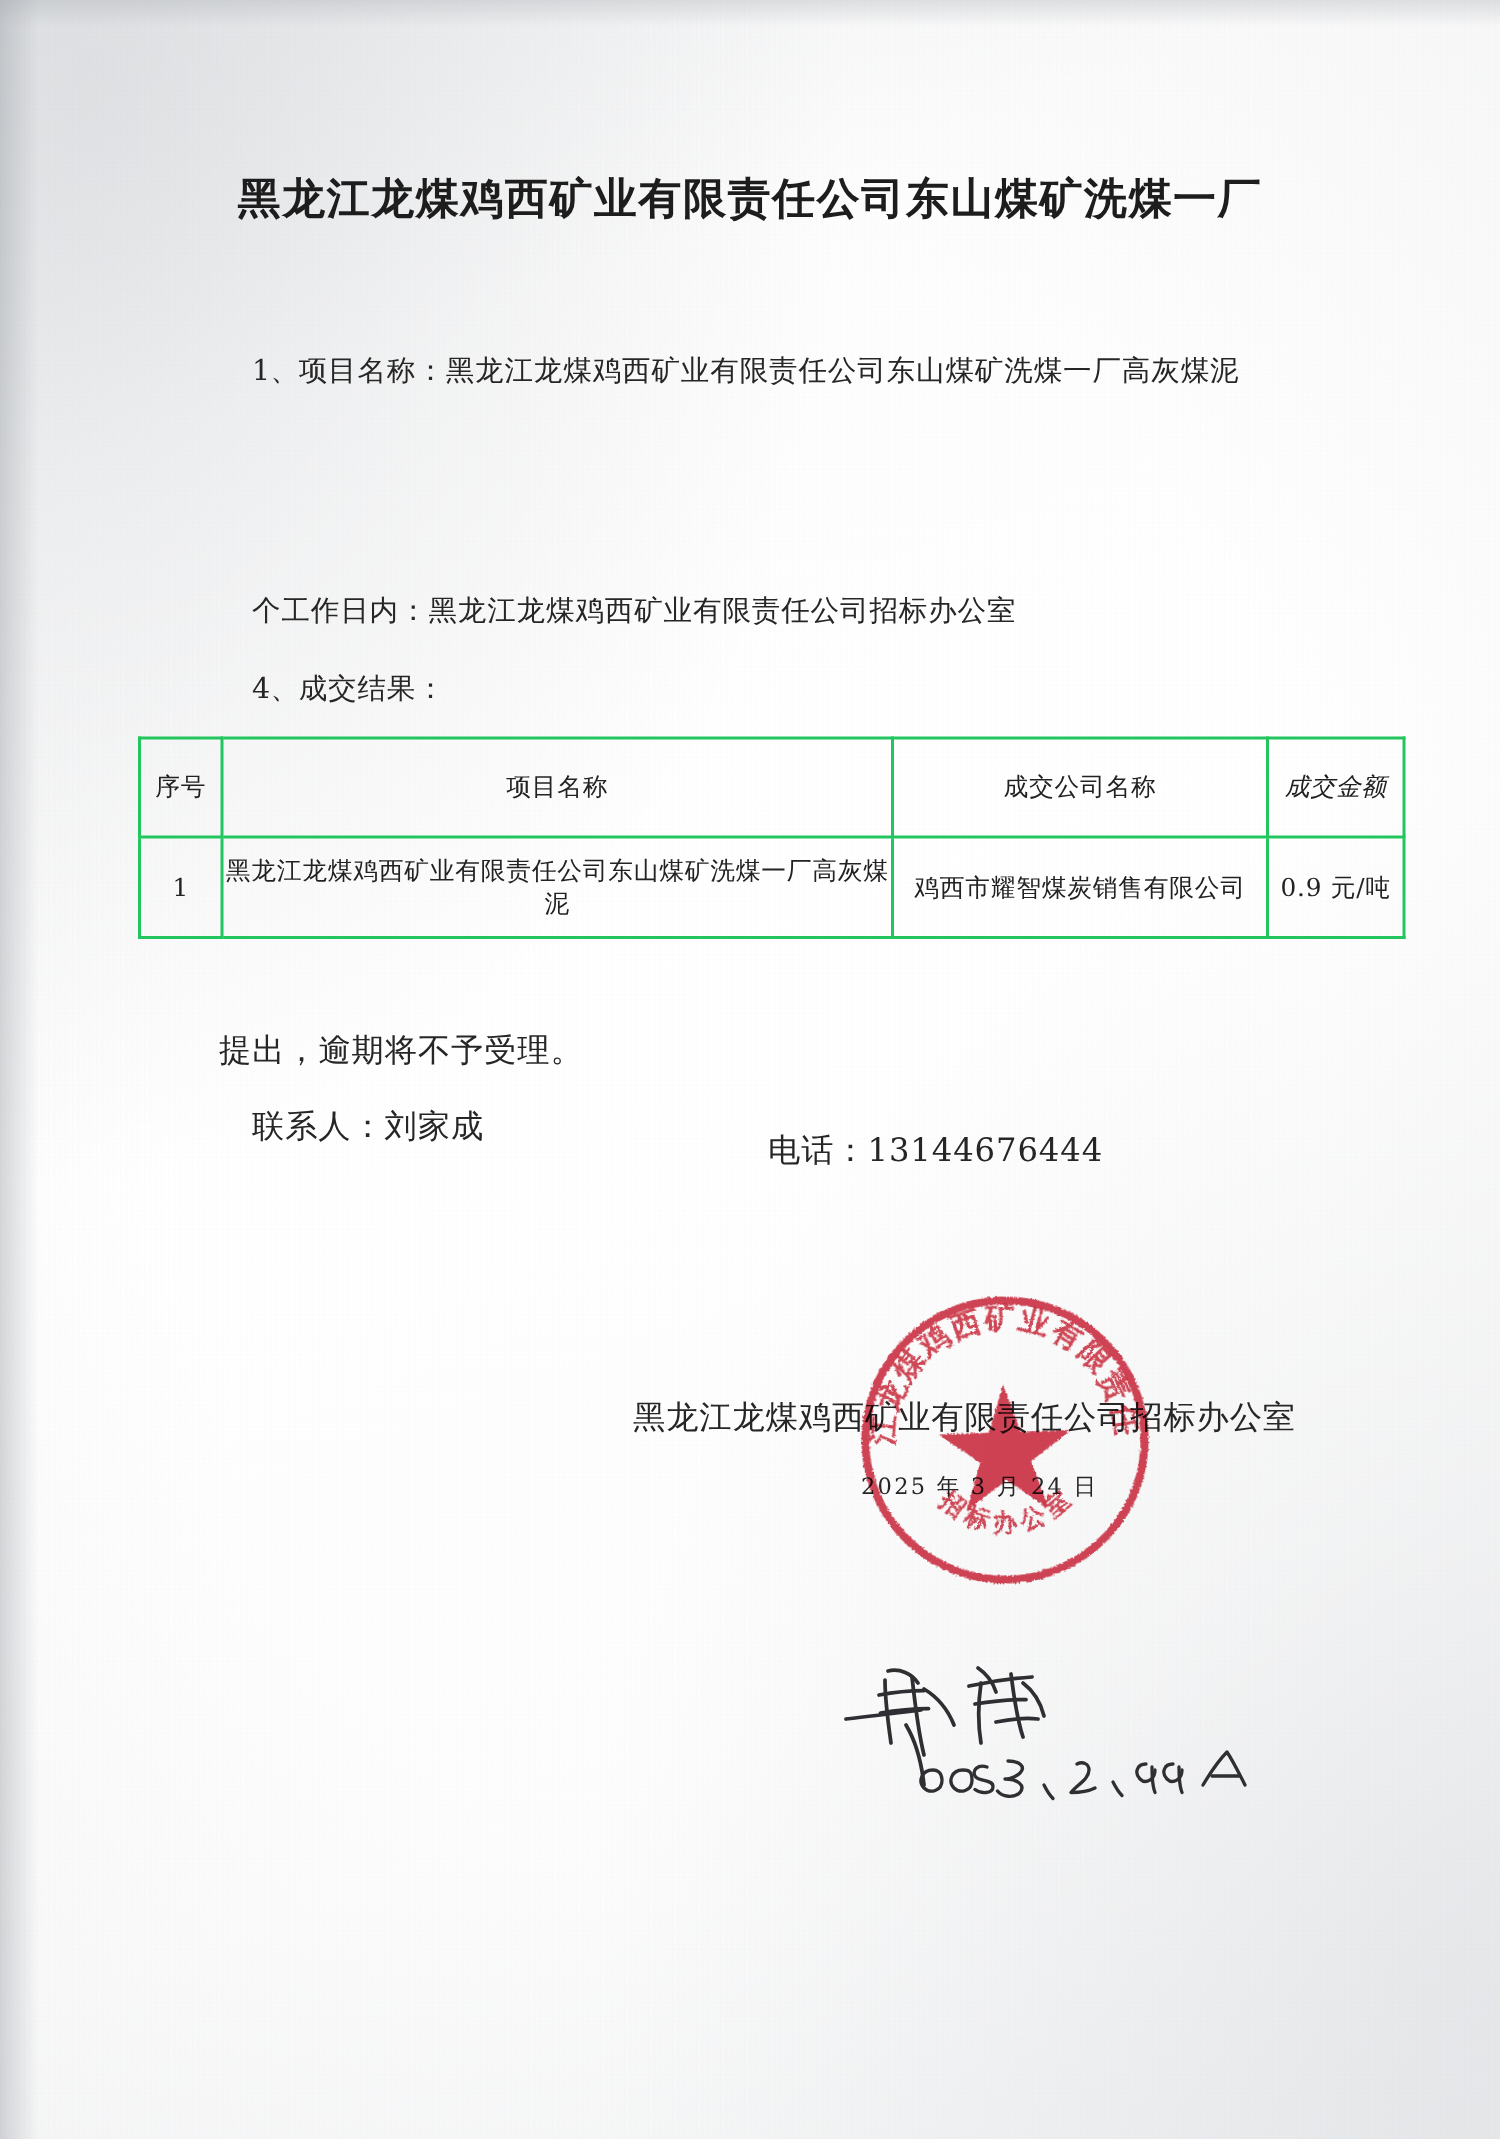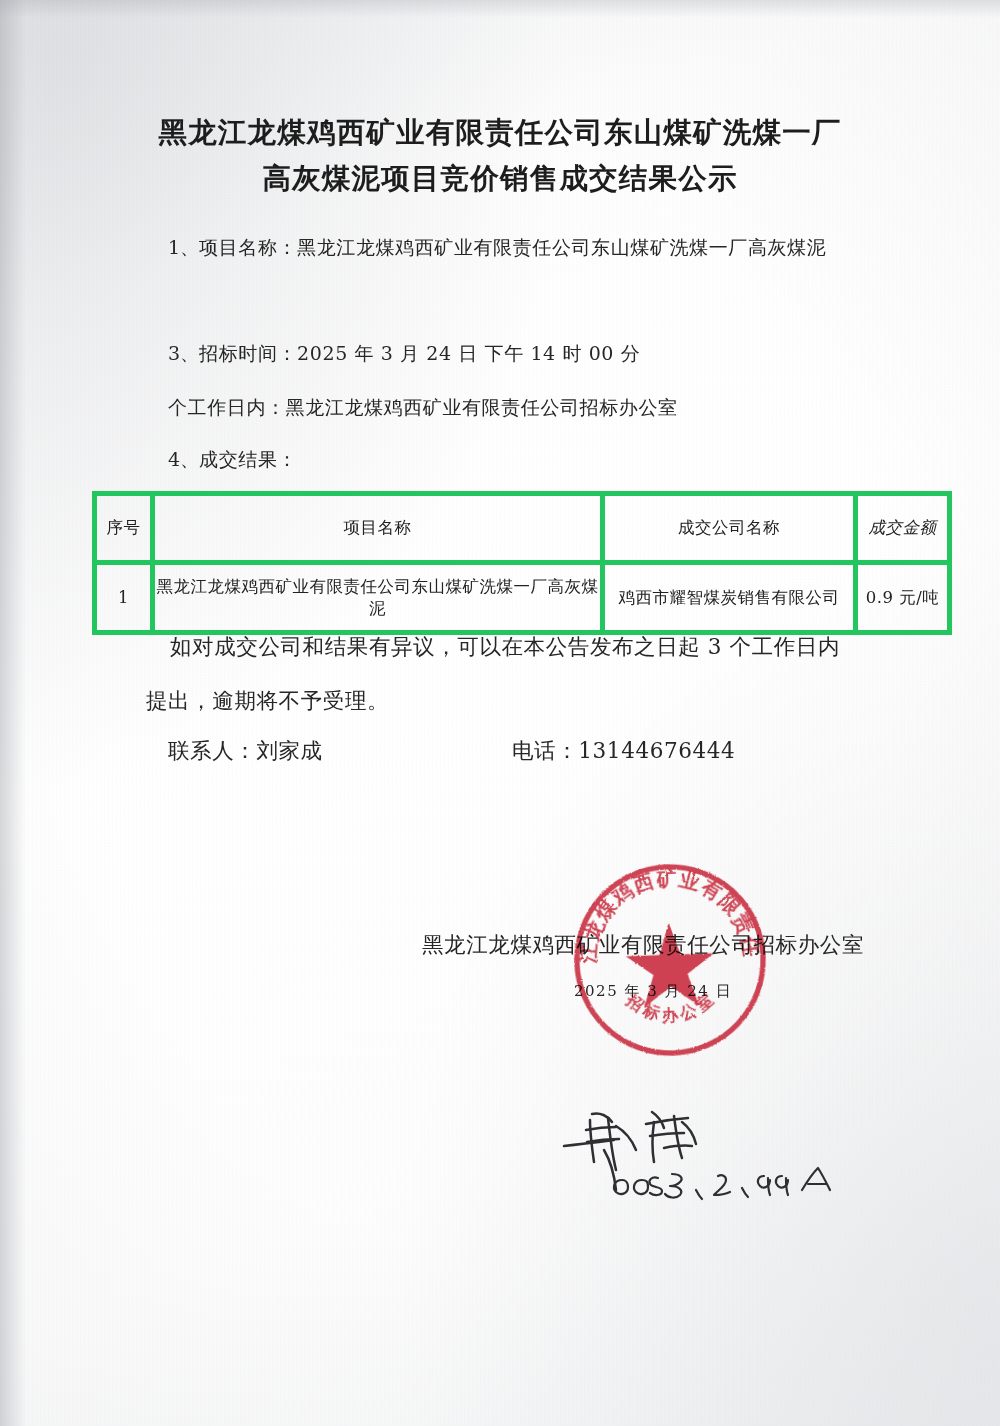--- a/index.html
+++ b/index.html
@@ -101,21 +101,21 @@
   
   #result-table {
     position: absolute;
     left: 92px;
     top: 491px;
     width: 827px;
     border-collapse: collapse;
     table-layout: fixed;
   }
   #result-table td, #result-table th {
-    border: 5px solid #22c55e;
+    border: 2px solid #22c55e;
     text-align: center;
     vertical-align: middle;
     font-weight: normal;
     font-size: 16.5px;
     color: #222;
     letter-spacing: .5px;
   }
   #result-table thead td { height: 62px; }
   #result-table tbody td { height: 63px; }
   .col-no   { width: 51px; }
@@ -143,21 +143,21 @@
   
   #contact-row {
     position: absolute;
     left: 168px;
     top: 736px;
     font-size: 21.5px;
     letter-spacing: .6px;
     white-space: nowrap;
     color: #262626;
   }
-  #contact-phone { position: absolute; left: 512px; top: 736px;
+  #contact-phone { position: absolute; left: 512px; top: 752px;
     font-size: 21.5px; letter-spacing: .6px; white-space: nowrap; color: #262626; }
 
   
   #sig-org {
     position: absolute;
     left: 422px;
     top: 930px;
     font-size: 21.5px;
     letter-spacing: .6px;
     white-space: nowrap;
@@ -201,31 +201,27 @@
 
 <div id="paper"></div>
 <div id="grain"></div>
 <div id="edge-left"></div>
 <div id="edge-top"></div>
 
 <div id="content">
 
   <div class="title-block">
     <div class="title-line">黑龙江龙煤鸡西矿业有限责任公司东山煤矿洗煤一厂</div>
-    <div class="title-line">高灰煤泥项目竞价销售成交结果公示</div>
   </div>
 
   <div class="item" id="item-1">
     <span class="num num-en">1、</span><span>项目名称：</span><span>黑龙江龙煤鸡西矿业有限责任公司东山煤矿洗煤一厂高灰煤泥</span>
   </div>
 
 
-  <div class="item" id="item-3">
-    <span class="num num-en">3、</span><span>招标时间：</span><span>2025 年 3 月 24 日  下午 14 时 00 分</span>
-  </div>
 
   <div class="item" id="item-place">
     <span>个工作日内：</span><span>黑龙江龙煤鸡西矿业有限责任公司招标办公室</span>
   </div>
 
   <div class="item" id="item-4">
     <span class="num num-en">4、</span><span>成交结果：</span>
   </div>
 
   <table id="result-table">
@@ -240,21 +236,20 @@
     <tbody>
       <tr>
         <td class="cell-no">1</td>
         <td class="cell-project">黑龙江龙煤鸡西矿业有限责任公司东山煤矿洗煤一厂高灰煤泥</td>
         <td class="cell-company">鸡西市耀智煤炭销售有限公司</td>
         <td class="cell-amount">0.9 元/吨</td>
       </tr>
     </tbody>
   </table>
 
-  <div class="para" id="para-1a">如对成交公司和结果有异议，可以在本公告发布之日起 3 个工作日内</div>
   <div class="para" id="para-1b">提出，逾期将不予受理。</div>
 
   <div id="contact-row">
     <span>联系人：</span><span>刘家成</span>
   </div>
   <div id="contact-phone">
     <span>电话：</span><span>13144676444</span>
   </div>
 
   <div id="sig-org">黑龙江龙煤鸡西矿业有限责任公司招标办公室</div>

